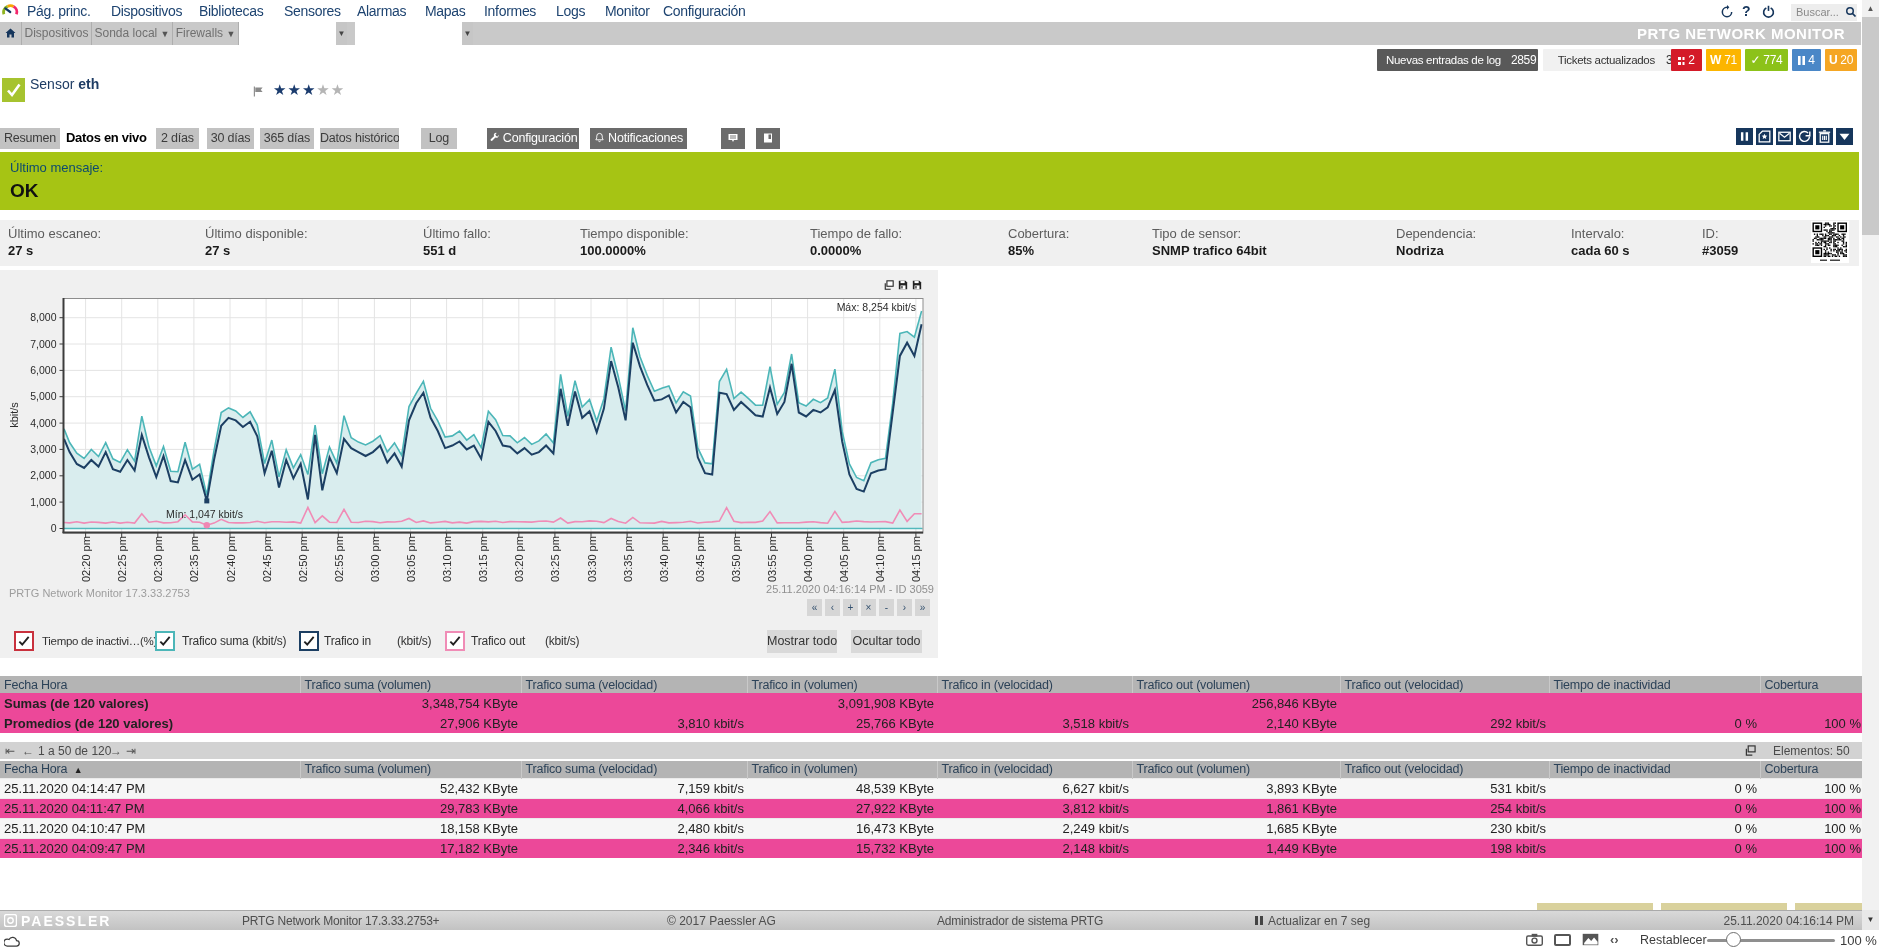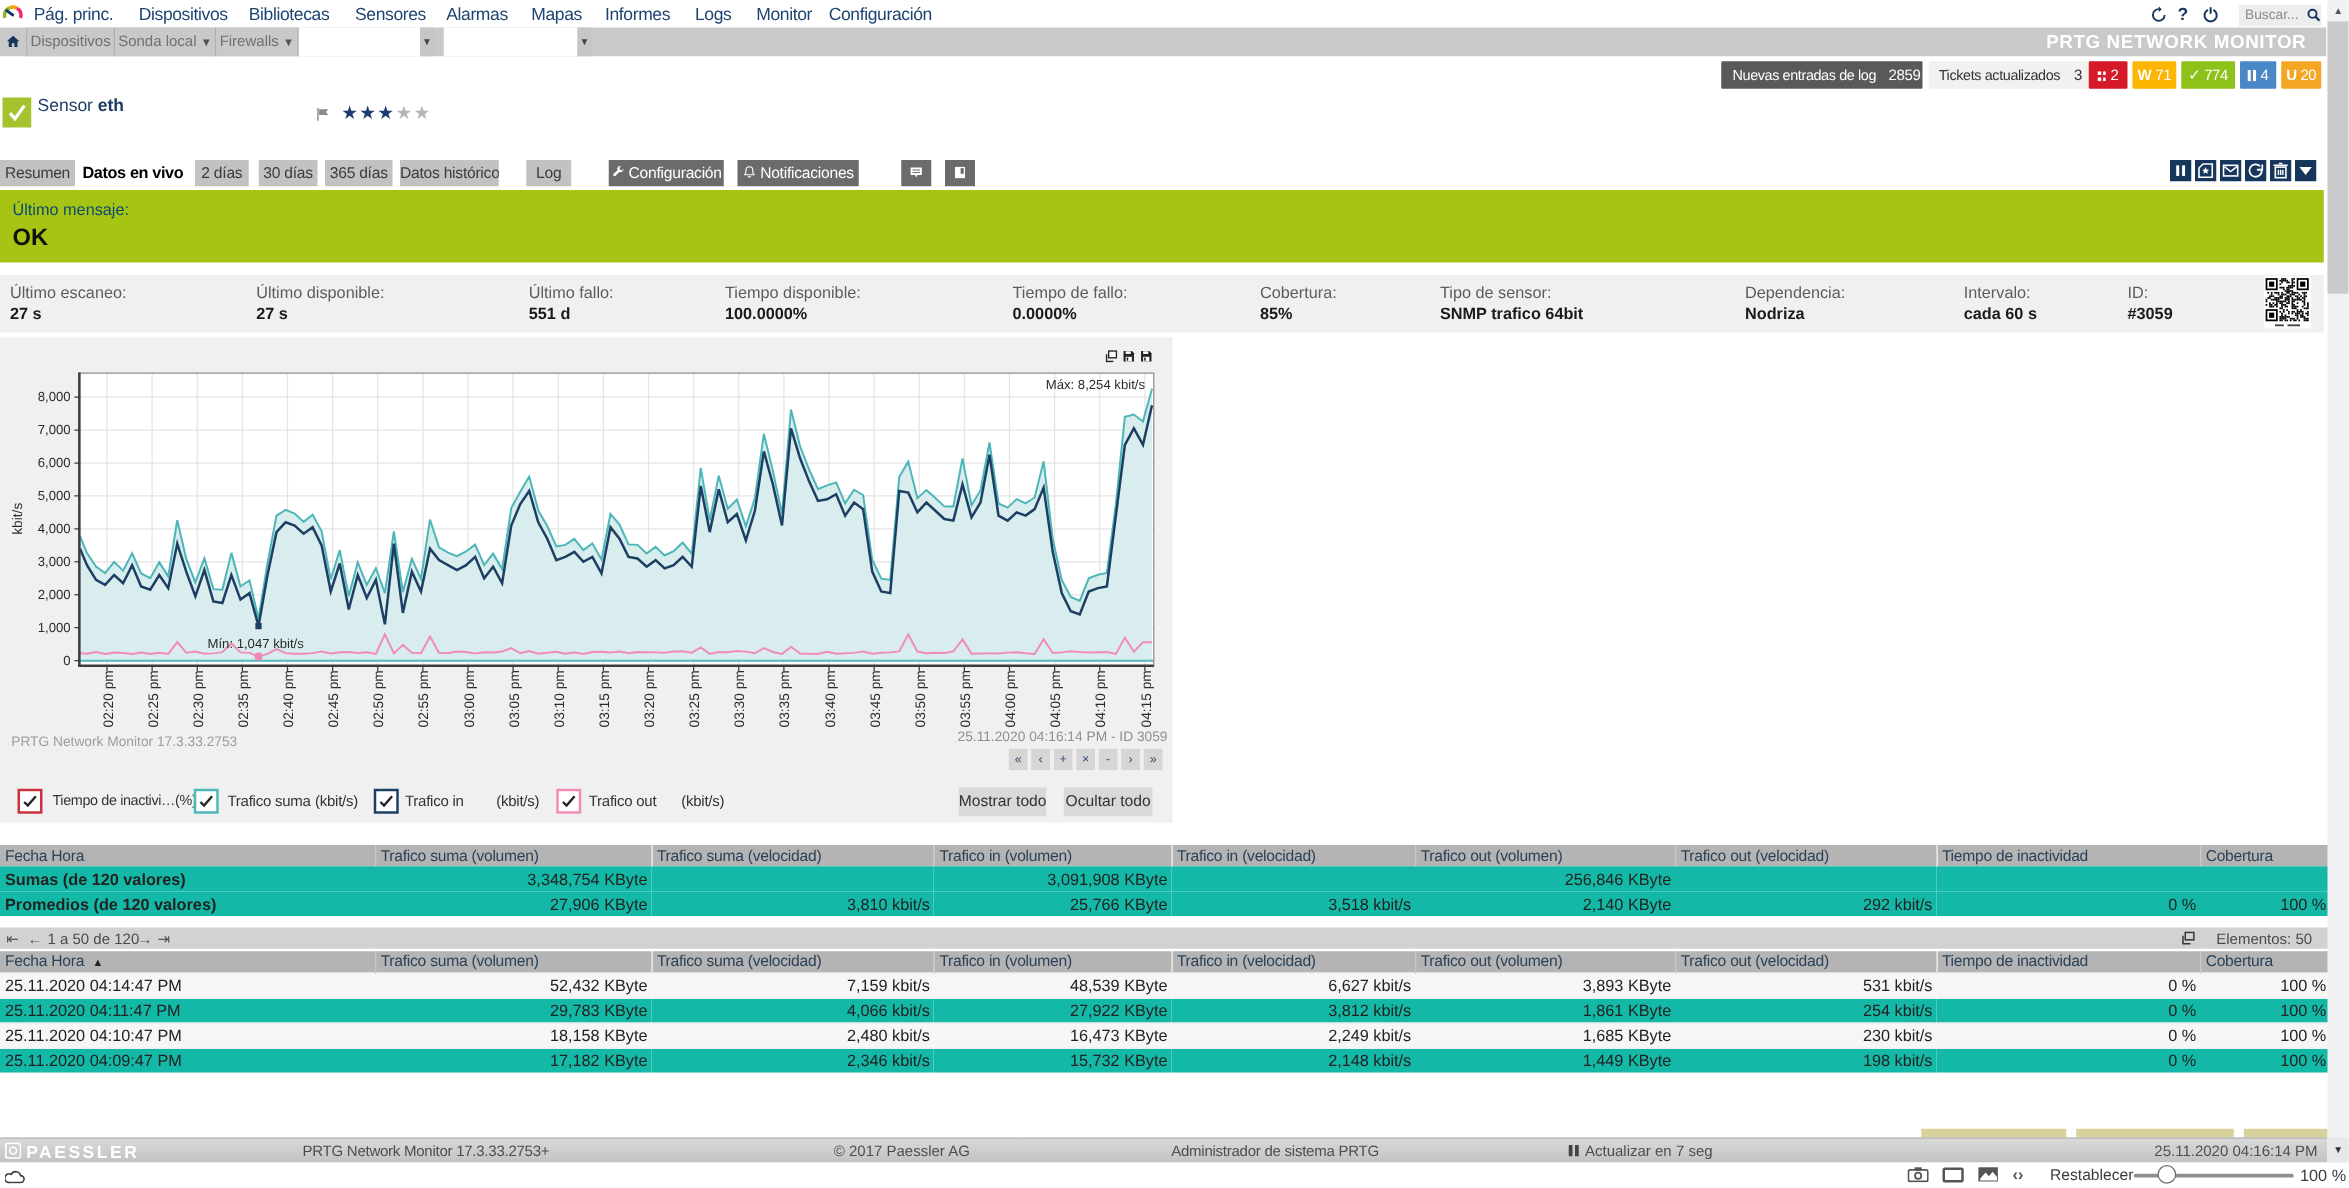--- a/index.html
+++ b/index.html
@@ -46,21 +46,21 @@
 .ckb { position:absolute; width:20px; height:20px; background:#fff; }
 .leglab { position:absolute; font-size:12px; letter-spacing:-0.2px; color:#333; }
 .gbtn { position:absolute; height:23px; line-height:23px; background:#d9d9d9; color:#333; font-size:12.5px; text-align:center; white-space:nowrap; }
 
 
 table { border-collapse:collapse; table-layout:fixed; }
 .dtab { position:absolute; left:0; width:1864px; font-size:13px; color:#222; }
 .dtab td { height:20px; padding:0 3px 0 4px; white-space:nowrap; overflow:hidden; }
 .dtab .num { text-align:right; }
 .hrow td { background:#b4b4b4; color:#2c4258; height:17px; border-right:1px solid #c9c9c9; font-size:12.5px; letter-spacing:-0.2px; }
-.r0 { background:#14b8a6; }
+.r0 { background:#ec4899; }
 .r1 { background:#f6f6f6; }
 .dtab tr.dr td { border-top:1px solid #ebebeb; }
 
 #pagerow { position:absolute; left:0; top:742px; width:1864px; height:17px; background:#d2d2d2; font-size:12px; color:#4a4a4a; }
 
 
 #footer { position:absolute; left:0; top:910px; width:1862px; height:20px; background:linear-gradient(#d9d9d9,#c2c2c2); border-top:1px solid #aaa; font-size:12px; color:#4e4e4e; white-space:nowrap; }
 #bottomstrip { position:absolute; left:0; top:930px; width:1879px; height:20px; background:#fff; }
 
 
@@ -117,21 +117,21 @@
 <div class="crumb" style="left:173px;width:65px;text-align:center">Firewalls <span style="font-size:9px;color:#555">▼</span></div>
 <div class="csep" style="left:238px;top:22px"></div>
 <div class="abs" style="left:239px;top:22px;width:97px;height:23px;background:#fff"></div>
 <div class="abs" style="left:336px;top:22px;width:11px;height:23px;background:#c6c6c6;text-align:center;line-height:23px;font-size:8px;color:#444">▼</div>
 <div class="abs" style="left:355px;top:22px;width:107px;height:23px;background:#fff"></div>
 <div class="abs" style="left:462px;top:22px;width:11px;height:23px;background:#c6c6c6;text-align:center;line-height:23px;font-size:8px;color:#444">▼</div>
 <div id="prtgnm">PRTG NETWORK MONITOR</div>
 
 <div class="badge" style="left:1377px;width:161px;background:#595959;color:#fff;">
   <span style="margin-left:9px;font-size:11.5px">Nuevas entradas de log</span><span style="margin-left:10px;font-size:12px">2859</span></div>
-<div class="badge" style="left:1543px;width:136px;background:#f1f1f1;color:#333;">
+<div class="badge" style="left:1543px;width:136px;background:#f1f1f1;color:#333;text-align:center;">
   <span style="margin-left:8px;font-size:11.5px">Tickets actualizados</span><span style="margin-left:11px;font-size:12px">3</span></div>
 <div class="badge" style="left:1671px;width:31px;background:#d41a28;color:#fff;text-align:center"><svg width="7" height="8" viewBox="0 0 7 8" style="vertical-align:-1px">
         <rect x="0" y="0" width="3" height="3" fill="#fff"></rect>
         <rect x="0" y="5" width="3" height="3" fill="#fff"></rect>
         <rect x="4.5" y="0" width="2" height="3" fill="#fff"></rect>
         <rect x="4.5" y="5" width="2" height="3" fill="#fff"></rect>
       </svg> 2</div>
 <div class="badge" style="left:1706px;width:35px;background:#fcb500;color:#fff;text-align:center"><b>W</b> 71</div>
 <div class="badge" style="left:1745px;width:43px;background:#8cc219;color:#fff;text-align:center">✓ 774</div>
 <div class="badge" style="left:1792px;width:29px;background:#4a87c7;color:#fff;text-align:center"><svg width="7" height="9" viewBox="0 0 7 9" style="vertical-align:-1px">

